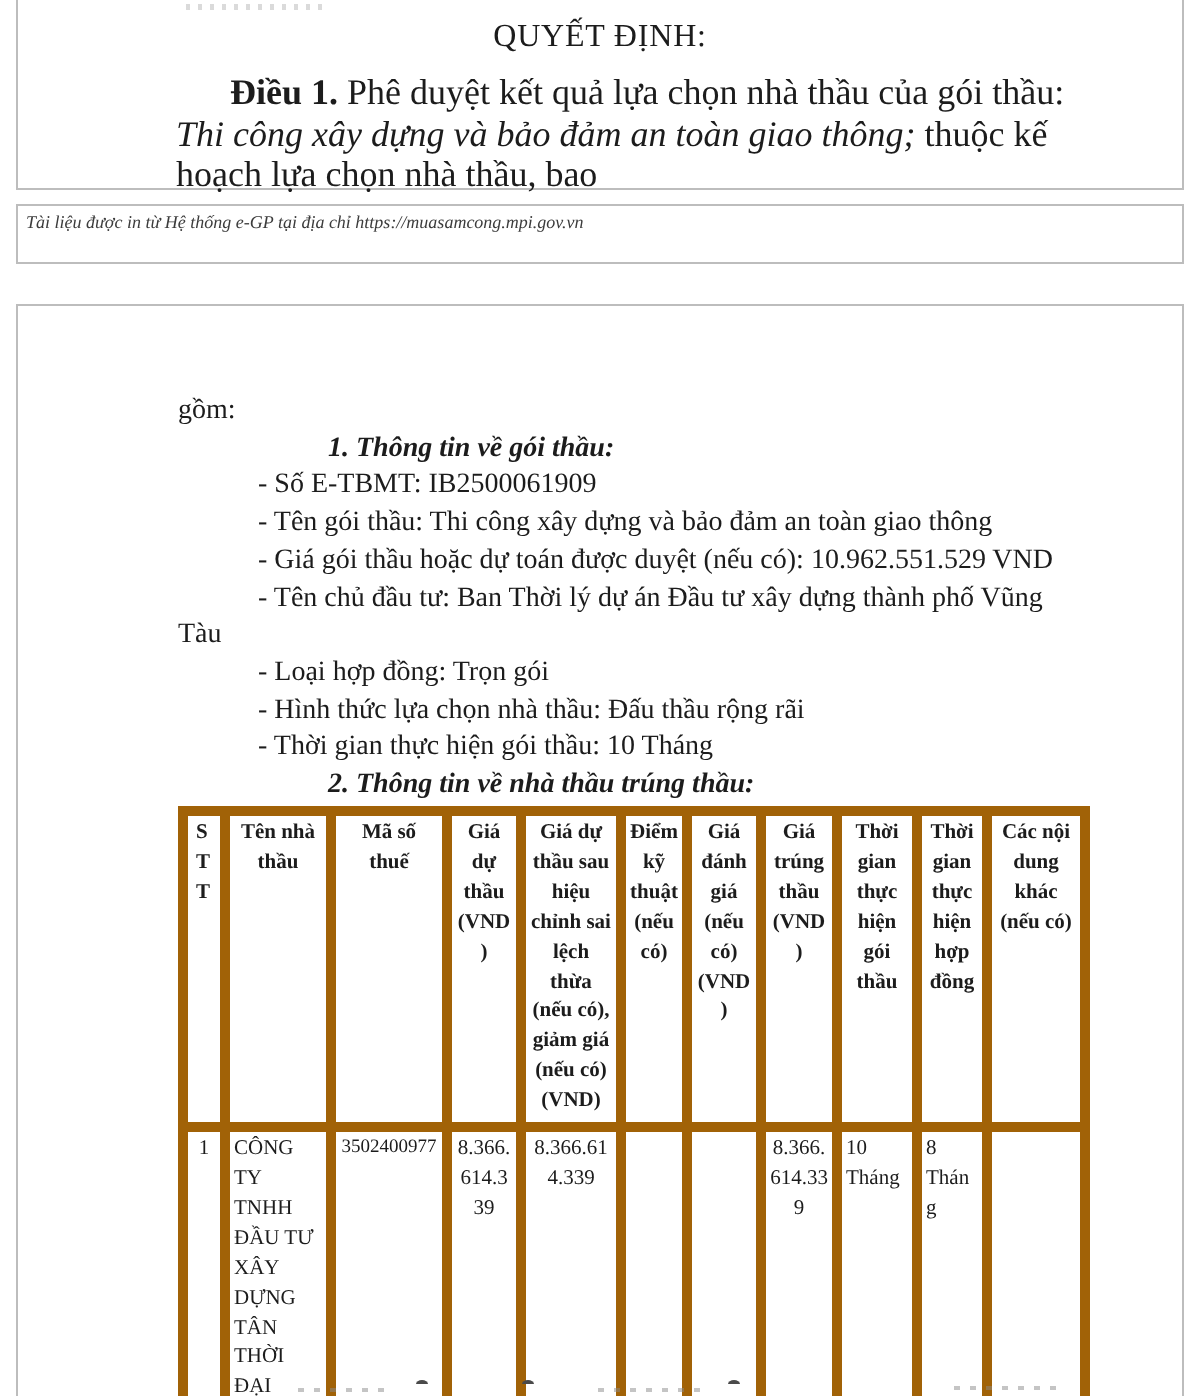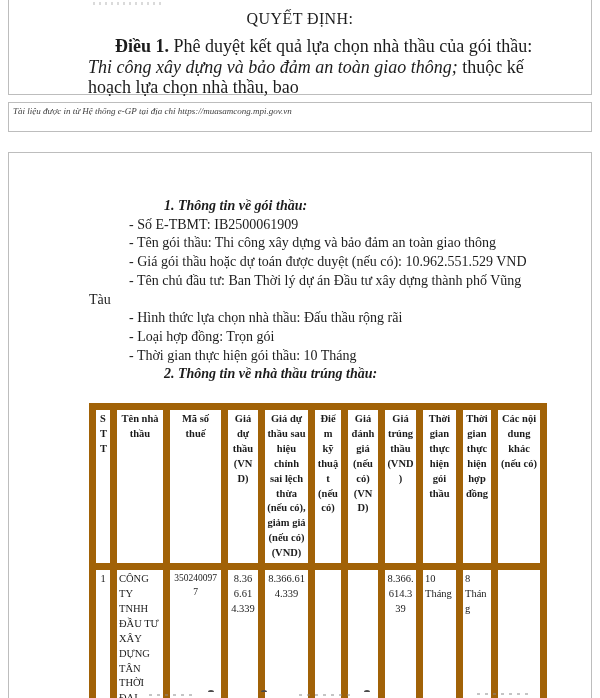--- a/index.html
+++ b/index.html
@@ -64,21 +64,21 @@
 
   
   .bid-table {
     position:absolute; top:250px; left:80px;
     border-collapse:collapse;
     table-layout:fixed;
     width:451px;
     font-size:10.5px;
   }
   .bid-table th, .bid-table td {
-    border:7px solid #a16207;
+    border:5px solid #a16207;
     vertical-align:top;
     padding:2px 2px;
     overflow:hidden;
     line-height:1.42;
   }
   .bid-table th {
     font-weight:bold;
     text-align:center;
     height:146px;
     word-wrap:break-word;
@@ -115,28 +115,29 @@
   <p class="article-para"><b>Điều 1.</b><span> Phê duyệt kết quả lựa chọn nhà thầu của gói thầu: </span><i>Thi công xây dựng và bảo đảm an toàn giao thông;</i><span> thuộc kế hoạch lựa chọn nhà thầu, bao</span></p>
 </div>
 
 <div class="page-box" id="print-footer-box">
   <div class="print-footer-text">Tài liệu được in từ Hệ thống e-GP tại địa chỉ https://muasamcong.mpi.gov.vn</div>
 </div>
 
 <div class="page-box" id="page2">
 
   <div class="p2-content">
+    <div class="flush-line">gồm:</div>
     <div class="heading-bi">1. Thông tin về gói thầu:</div>
     <div class="list-item">- Số E-TBMT: IB2500061909</div>
     <div class="list-item">- Tên gói thầu: Thi công xây dựng và bảo đảm an toàn giao thông</div>
     <div class="list-item">- Giá gói thầu hoặc dự toán được duyệt (nếu có): 10.962.551.529 VND</div>
     <div class="list-item">- Tên chủ đầu tư: Ban Thời lý dự án Đầu tư xây dựng thành phố Vũng</div>
     <div class="flush-line">Tàu</div>
+    <div class="list-item">- Loại hợp đồng: Trọn gói</div>
     <div class="list-item">- Hình thức lựa chọn nhà thầu: Đấu thầu rộng rãi</div>
-    <div class="list-item">- Loại hợp đồng: Trọn gói</div>
     <div class="list-item">- Thời gian thực hiện gói thầu: 10 Tháng</div>
     <div class="heading-bi">2. Thông tin về nhà thầu trúng thầu:</div>
   </div>
 
   <table class="bid-table">
     <colgroup>
       <col style="width:21px">
         <col style="width:53px">
         <col style="width:58px">
         <col style="width:37px">

